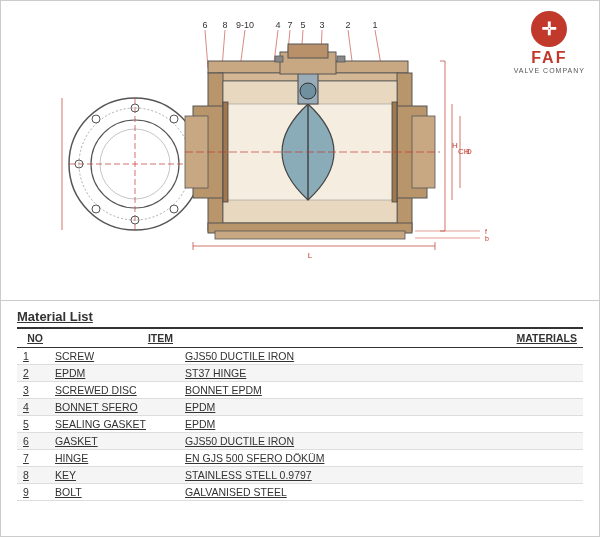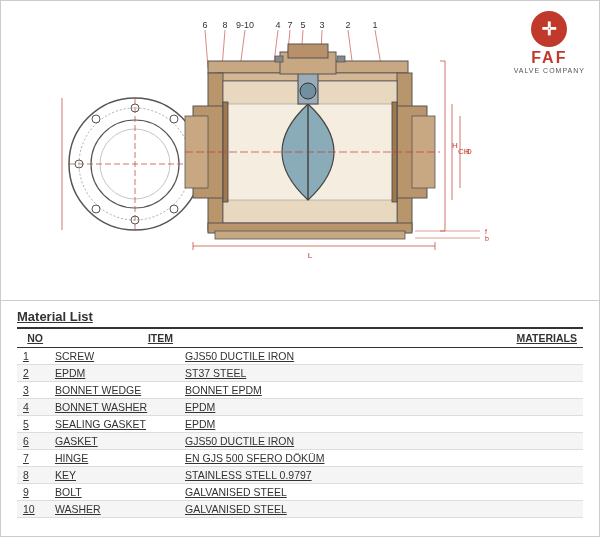--- a/index.html
+++ b/index.html
@@ -253,30 +253,30 @@
       </thead>
       <tbody id="material-tbody">
       <tr>
             <td>1</td>
             <td>SCREW</td>
             <td>GJS50 DUCTILE IRON</td>
           </tr>
           <tr>
             <td>2</td>
             <td>EPDM</td>
-            <td>ST37 STEEL</td>
+            <td>ST37 HINGE</td>
           </tr>
           <tr>
             <td>3</td>
-            <td>BONNET WEDGE</td>
+            <td>SCREWED DISC</td>
             <td>BONNET EPDM</td>
           </tr>
           <tr>
             <td>4</td>
-            <td>BONNET WASHER</td>
+            <td>BONNET SFERO</td>
             <td>EPDM</td>
           </tr>
           <tr>
             <td>5</td>
             <td>SEALING GASKET</td>
             <td>EPDM</td>
           </tr>
           <tr>
             <td>6</td>
             <td>GASKET</td>
@@ -290,22 +290,17 @@
           <tr>
             <td>8</td>
             <td>KEY</td>
             <td>STAINLESS STELL 0.9797</td>
           </tr>
           <tr>
             <td>9</td>
             <td>BOLT</td>
             <td>GALVANISED STEEL</td>
           </tr>
-          <tr>
-            <td>10</td>
-            <td>WASHER</td>
-            <td>GALVANISED STEEL</td>
-          </tr>
         </tbody>
     </table>
   </div>
 
 </div>
 
 </body></html>

